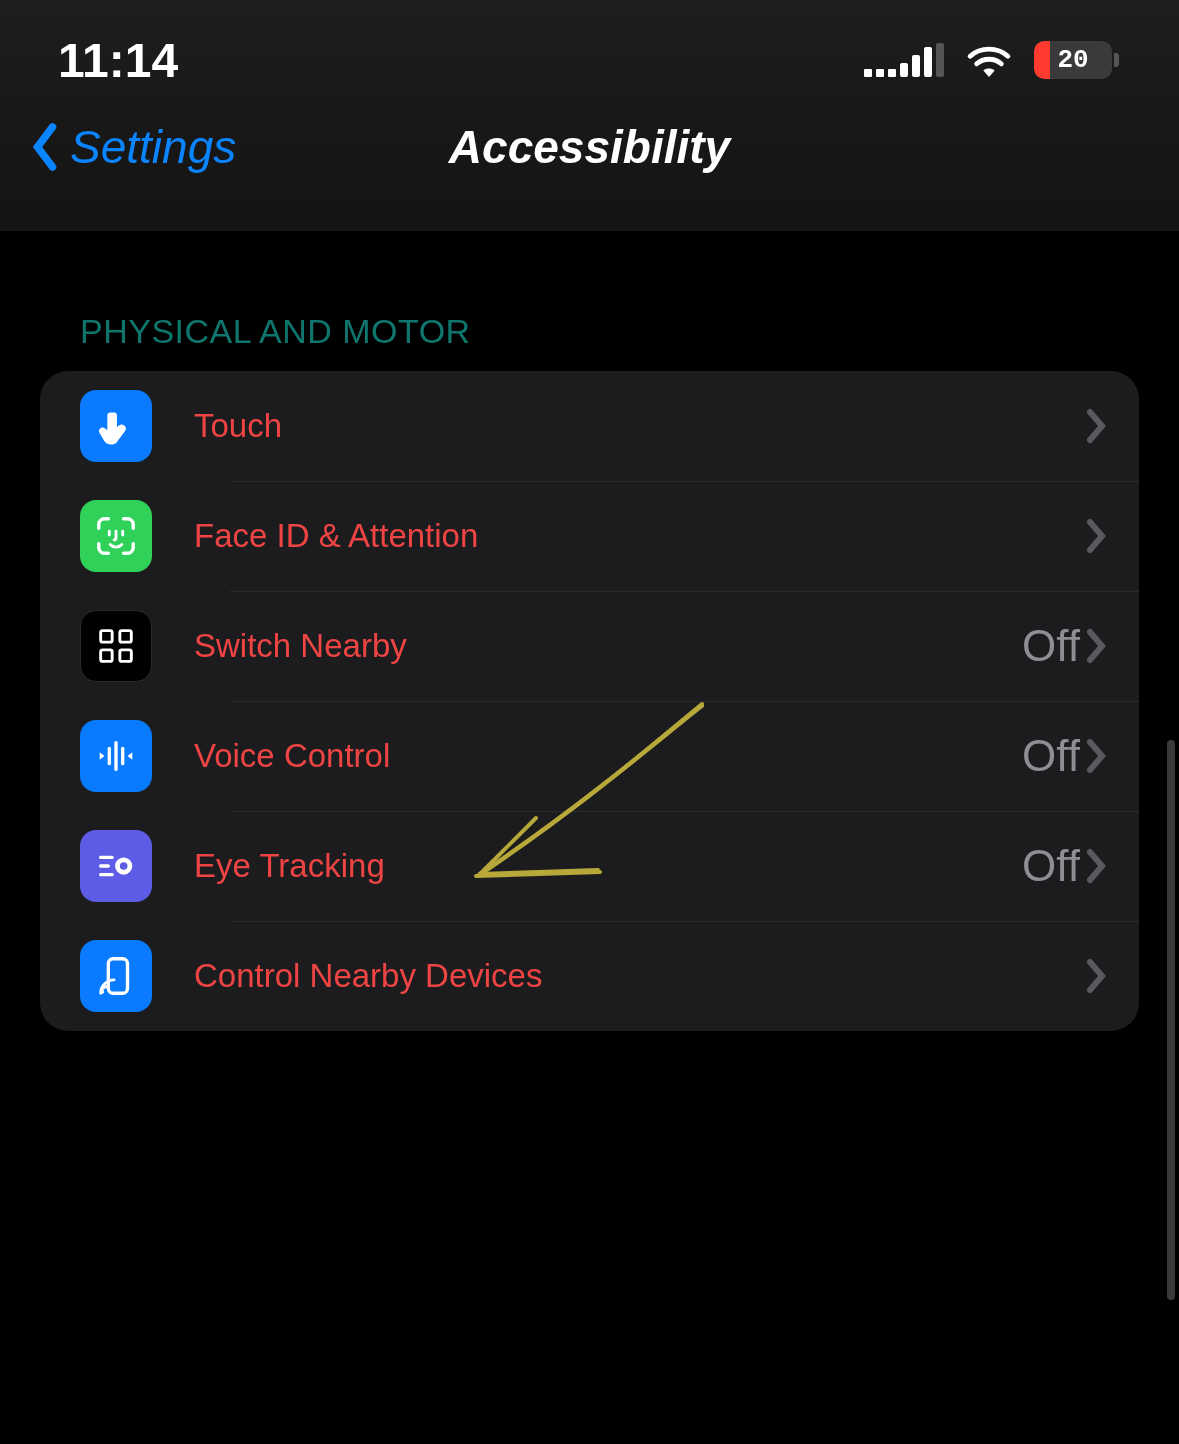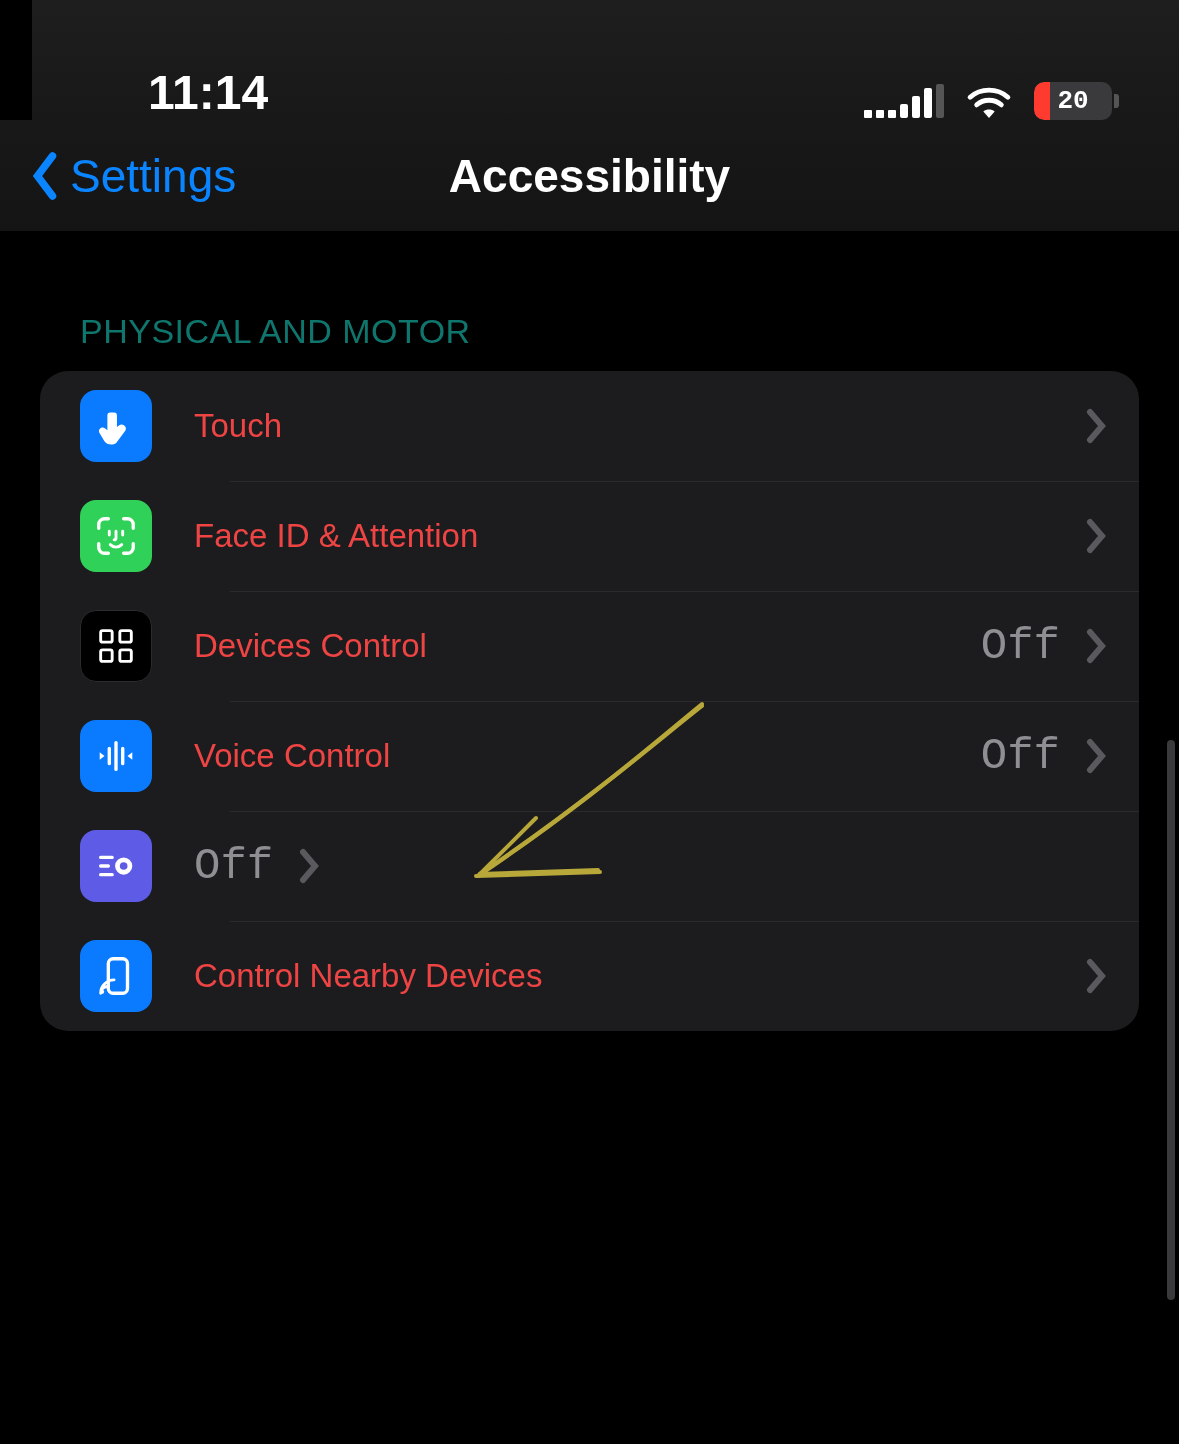--- a/index.html
+++ b/index.html
@@ -9,27 +9,26 @@
     background: #000;
     font-family: -apple-system, "Helvetica Neue", Helvetica, Arial, sans-serif;
     color: #fff;
     position: relative;
     overflow: hidden;
   }
   
   .status-bar {
     height: 120px;
     display: flex;
-    align-items: flex-end;
+    align-items: center;
     justify-content: space-between;
-    padding: 0 60px 0 116px;
+    padding: 0 60px 0 58px;
     font-size: 48px;
     font-weight: 600;
     background: linear-gradient(180deg, #1e1e1e 0%, #181818 100%);
-    margin-left: 32px;
   }
   .status-right { display: flex; align-items: center; gap: 22px; }
   .cellular { display: flex; align-items: flex-end; gap: 4px; height: 34px; }
   .cellular .dot { width: 8px; height: 8px; background: #fff; border-radius: 1px; }
   .cellular .bar { width: 8px; background: #fff; border-radius: 2px; }
   .cellular .dim { background: #555; }
   .wifi-svg { width: 46px; height: 34px; }
   .battery {
     display: flex;
     align-items: center;
@@ -62,24 +61,25 @@
     width: 5px; height: 14px;
     background: #555;
     border-radius: 0 3px 3px 0;
     margin-left: 2px;
   }
   
   .nav-header {
     height: 112px;
     background: linear-gradient(180deg, #181818 0%, #141414 100%);
     display: flex;
-    align-items: center;
+    align-items: flex-start;
     position: relative;
     padding: 0 30px;
     border-bottom: 1px solid #000;
+    font-style: italic;
   }
   .back-button {
     display: flex;
     align-items: center;
     gap: 10px;
     color: #0a84ff;
     font-size: 46px;
     font-weight: 400;
   }
   .chevron-left {
@@ -136,22 +136,21 @@
   .icon-svg { width: 46px; height: 46px; fill: #fff; }
   .row-label {
     font-size: 33px;
     font-weight: 400;
     flex: 1 1 auto;
     color: #ef4444;
   }
   .row-value {
     font-size: 44px;
     color: #8e8e93;
-    margin-right: 23px;
-    font-family: Liberation Mono, monospace;
+    margin-right: 3px;
   }
   .chevron {
     width: 26px; height: 36px;
     stroke: #5a5a5e; stroke-width: 6; fill: none; stroke-linecap: round;
   }
   
   .bg-blue   { background: #0a7aff; }
   .bg-green  { background: #30d158; }
   .bg-black  { background: #000; border: 1px solid #2b2b2d; }
   .bg-purple { background: #5e5ce6; }
@@ -252,21 +251,21 @@
 
     <div class="row">
       <span class="icon-box bg-black">
         <svg class="icon-svg" viewBox="0 0 48 48">
           <rect x="8" y="8" width="12" height="12" rx="2" fill="none" stroke="#fff" stroke-width="3"></rect>
           <rect x="28" y="8" width="12" height="12" rx="2" fill="none" stroke="#fff" stroke-width="3"></rect>
           <rect x="8" y="28" width="12" height="12" rx="2" fill="none" stroke="#fff" stroke-width="3"></rect>
           <rect x="28" y="28" width="12" height="12" rx="2" fill="none" stroke="#fff" stroke-width="3"></rect>
         </svg>
       </span>
-      <span class="row-label">Devices Control</span>
+      <span class="row-label">Switch Nearby</span>
       <span class="row-value">Off</span>
       <svg class="chevron" viewBox="0 0 24 36">
           <path d="M6 4 L18 18 L6 32"></path>
         </svg>
     </div>
 
     <div class="row">
       <span class="icon-box bg-blue">
         <svg class="icon-svg" viewBox="0 0 48 48">
           <path d="M12 24l-5 4v-8zM36 24l5 4v-8z" fill="#fff"></path>
@@ -281,20 +280,21 @@
     </div>
 
     <div class="row">
       <span class="icon-box bg-purple">
         <svg class="icon-svg" viewBox="0 0 48 48">
           <path d="M8 15h12M8 24h8M8 33h12" stroke="#fff" stroke-width="3.5" stroke-linecap="round"></path>
           <circle cx="32" cy="24" r="9" fill="#fff"></circle>
           <circle cx="32" cy="24" r="4" fill="#5e5ce6"></circle>
         </svg>
       </span>
+      <span class="row-label">Eye Tracking</span>
       <span class="row-value">Off</span>
       <svg class="chevron" viewBox="0 0 24 36">
           <path d="M6 4 L18 18 L6 32"></path>
         </svg>
     </div>
 
 
     <div class="row">
       <span class="icon-box bg-blue">
         <svg class="icon-svg" viewBox="0 0 48 48">

